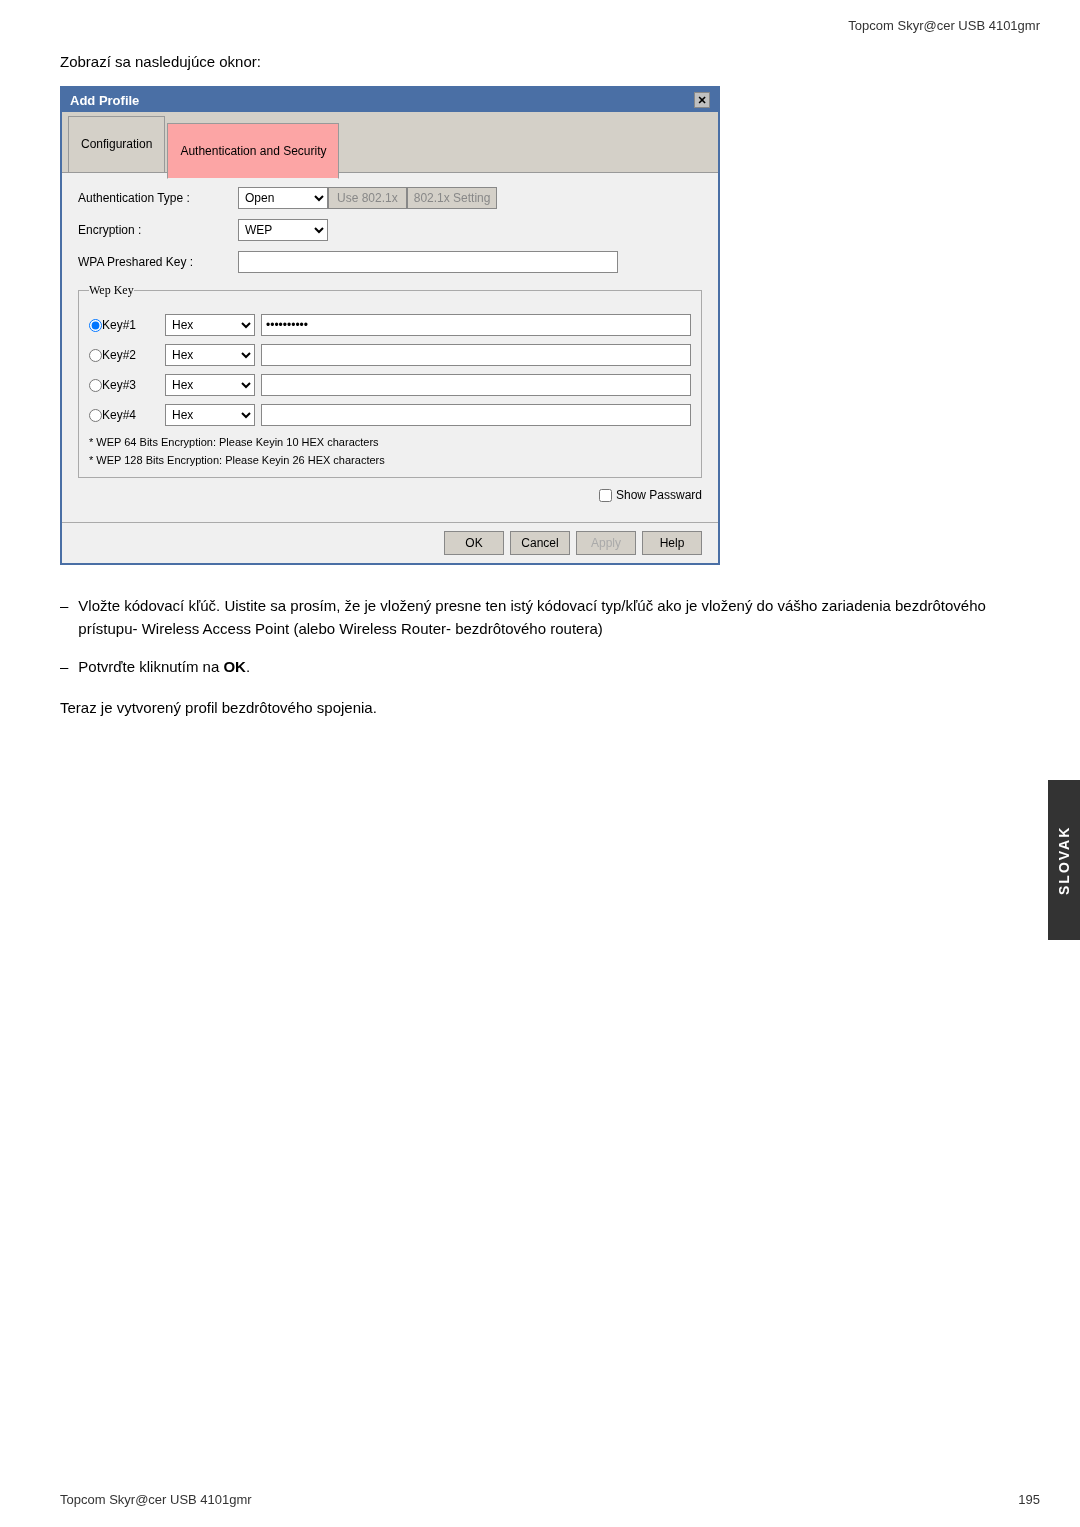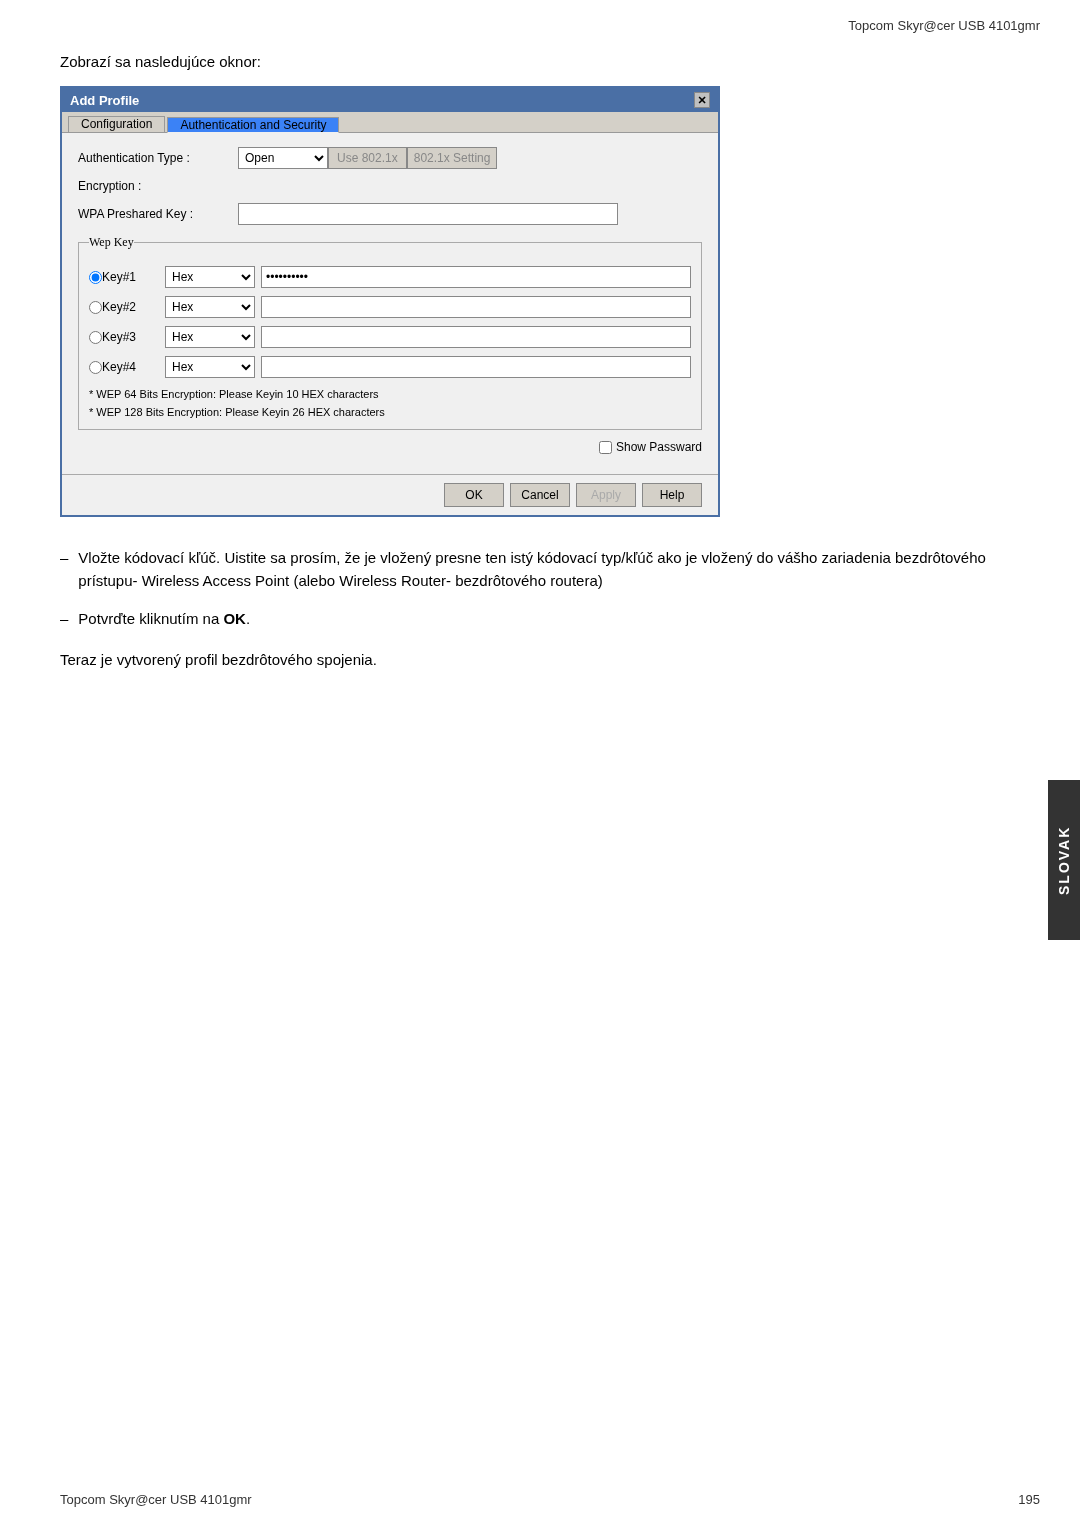--- a/index.html
+++ b/index.html
@@ -58,34 +58,34 @@
     }
 
     .dialog-tabs {
       display: flex;
       background: #d4d0c8;
       border-bottom: 1px solid #999;
       padding: 4px 6px 0 6px;
     }
 
     .dialog-tab {
-      padding: 0 12px;
+      padding: 20px 12px;
       font-size: 12px;
       border: 1px solid #999;
       border-bottom: none;
       background: #d4d0c8;
       cursor: pointer;
       margin-right: 2px;
     }
 
     .dialog-tab.active {
-      background: #3b82f6;
+      background: #fca5a5;
       border-bottom: 1px solid #f0f0f0;
       position: relative;
-      top: 1px;
+      top: 7px;
     }
 
     .dialog-body {
       padding: 14px 16px;
       background: #f0f0f0;
     }
 
     .form-row {
       display: flex;
       align-items: center;
@@ -302,20 +302,28 @@
           <option>Shared</option>
           <option>WPA</option>
         </select>
         <button class="btn-use8021x">Use 802.1x</button>
         <button class="btn-8021x-setting">802.1x Setting</button>
       </div>
     </div>
 
     <div class="form-row">
       <div class="form-label">Encryption :</div>
+      <div class="form-controls">
+        <select class="win-select encryption-select">
+          <option>WEP</option>
+          <option>TKIP</option>
+          <option>AES</option>
+          <option>None</option>
+        </select>
+      </div>
     </div>
 
     <div class="form-row">
       <div class="form-label">WPA Preshared Key :</div>
       <div class="form-controls">
         <input type="text" class="win-input wpa-input" value="" style="">
       </div>
     </div>
 
     <fieldset class="wep-key-group">

